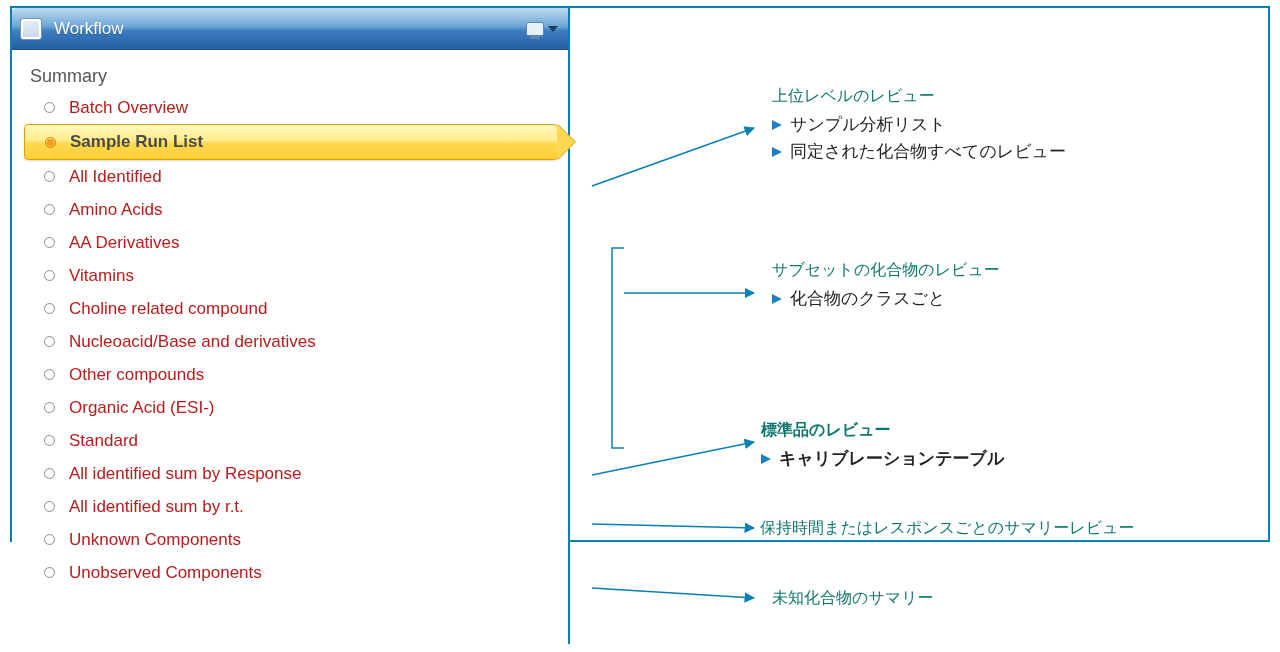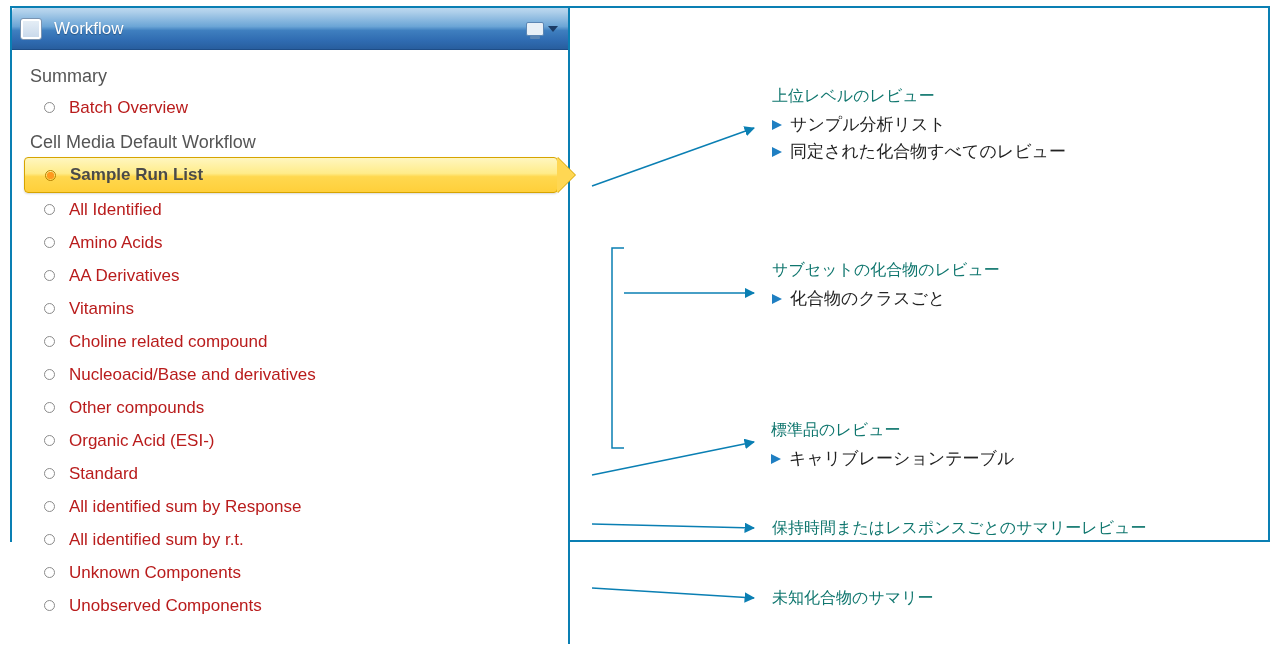--- a/index.html
+++ b/index.html
@@ -175,21 +175,20 @@
     </div>
 
     <div class="panel-body">
       <div class="section-header">Summary</div>
 
       <div class="list-item">
         <span class="radio"></span>
         <span>Batch Overview</span>
       </div>
 
-      <div class="section-header">Cell Media Default Workflow</div>
 
       <div class="list-item selected">
         <span class="radio"></span>
         <span>Sample Run List</span>
       </div>
       <div class="list-item">
         <span class="radio"></span>
         <span>All Identified</span>
       </div>
       <div class="list-item">
@@ -257,29 +256,29 @@
     </div>
 
     <div class="ann-group" style="left:200px; top:252px;">
       <div class="ann-title">サブセットの化合物のレビュー</div>
       <div class="ann-bullet">
           <span class="tri"></span>
           <span>化合物のクラスごと</span>
         </div>
     </div>
 
-    <div class="ann-group" style="left:199px; top:412px;">
+    <div class="ann-group" style="left:189px; top:412px;font-weight:bold;">
       <div class="ann-title">標準品のレビュー</div>
       <div class="ann-bullet">
           <span class="tri"></span>
           <span>キャリブレーションテーブル</span>
         </div>
     </div>
 
-    <div class="ann-group" style="left:200px; top:510px;">
+    <div class="ann-group" style="left:188px; top:510px;">
       <div class="ann-title">保持時間またはレスポンスごとのサマリーレビュー</div>
     </div>
 
     <div class="ann-group" style="left:200px; top:580px;">
       <div class="ann-title">未知化合物のサマリー</div>
     </div>
   </div>
 
   <svg class="arrows">
     <defs>

